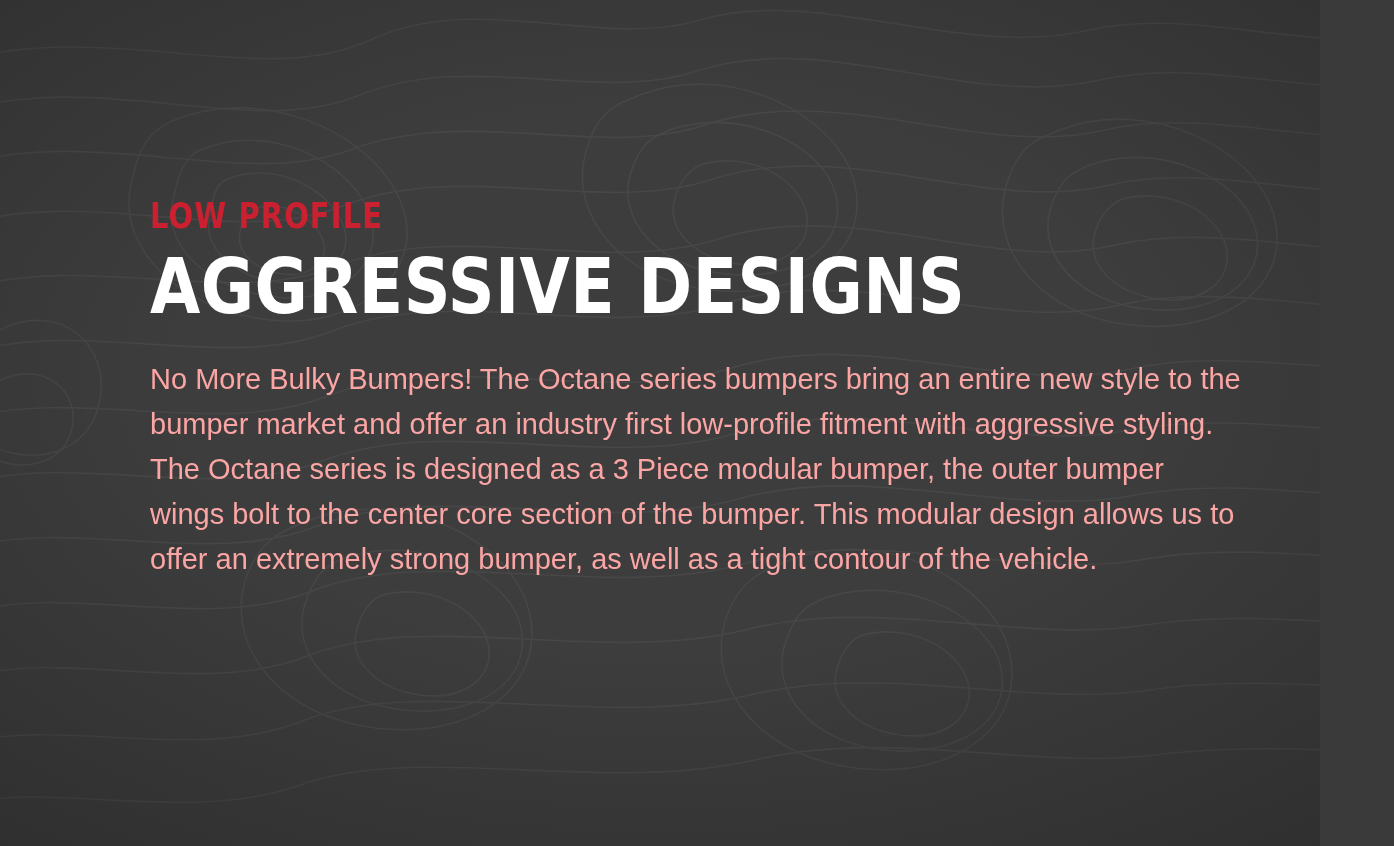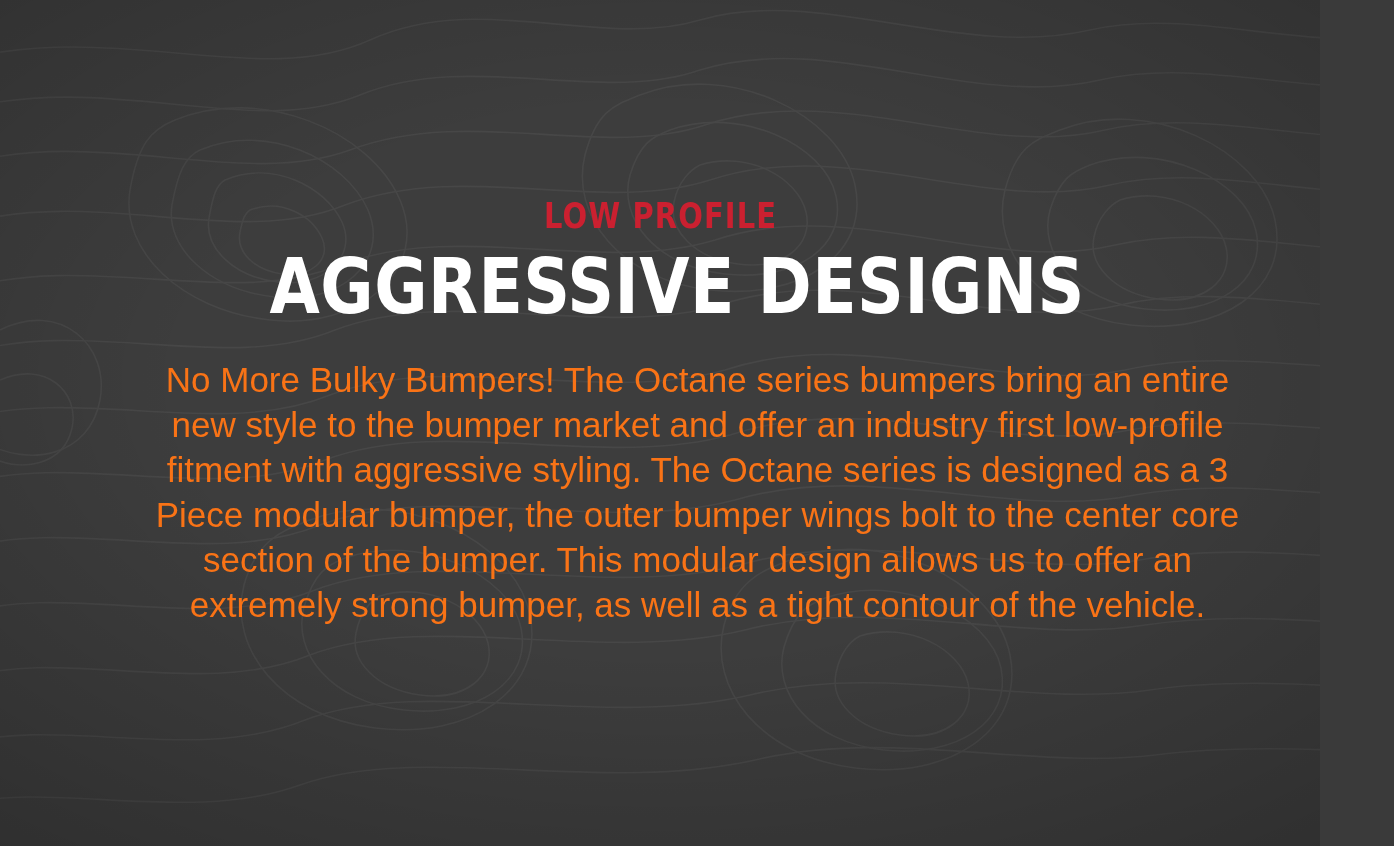--- a/index.html
+++ b/index.html
@@ -15,21 +15,20 @@
   body {
     font-family: "Liberation Sans", sans-serif;
   }
 
   .hero {
     position: relative;
     width: 1320px;
     height: 846px;
     background-color: #3d3d3d;
     overflow: hidden;
-    text-align: center;
   }
 
   
   .topo-bg {
     position: absolute;
     top: 0;
     left: 0;
     width: 1394px;
     height: 846px;
     opacity: 1;
@@ -71,22 +70,22 @@
     line-height: 1.0;
     margin-top: 14px;
     text-transform: uppercase;
     font-family: "DejaVu Sans Condensed", "Liberation Sans Narrow", "Liberation Sans", sans-serif;
     transform: scaleX(0.95);
     transform-origin: left center;
     white-space: nowrap;
   }
 
   .body-copy {
-    color: #f97316;
-    font-size: 35px;
+    color: #fca5a5;
+    font-size: 29px;
     line-height: 45px;
     margin-top: 32px;
     max-width: 1095px;
     font-weight: 400;
     font-family: "Liberation Sans", sans-serif;
   }
 </style>
 </head>
 <body>
 

